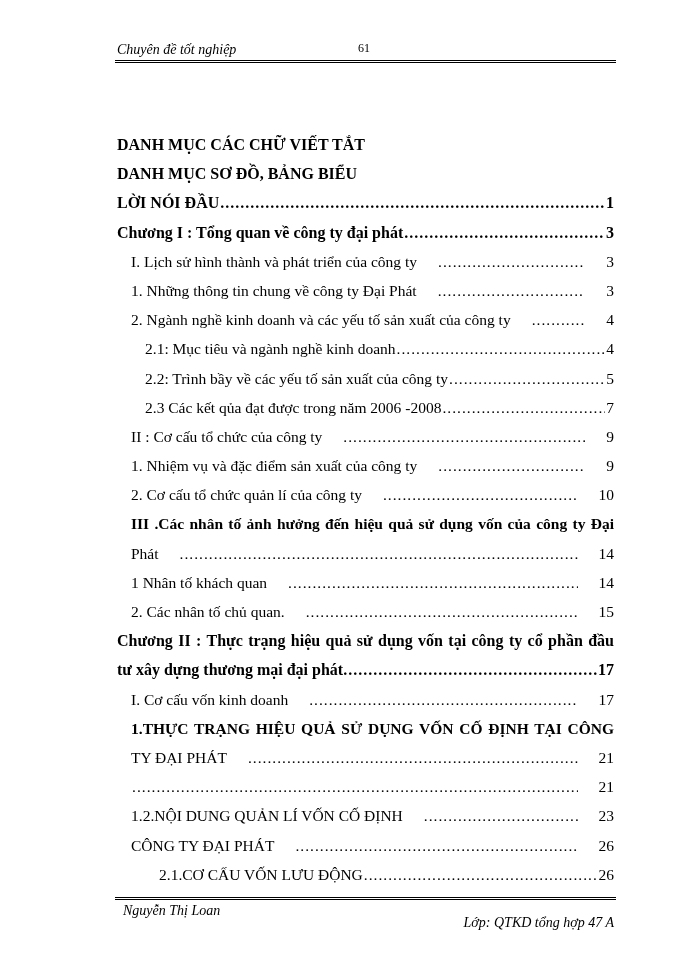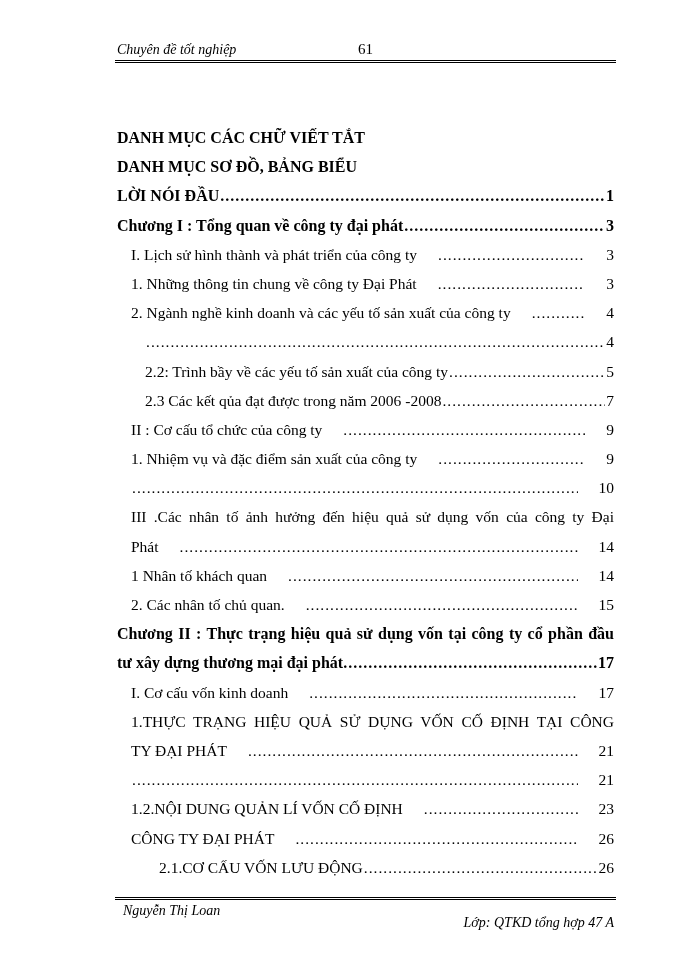--- a/index.html
+++ b/index.html
@@ -1,30 +1,30 @@
 <!DOCTYPE html>
 <html><head>
 <meta charset="utf-8">
 <style>
   html, body { margin:0; padding:0; background:#ffffff; }
   body { width:700px; height:960px; position:relative; overflow:hidden;
          font-family:"Liberation Serif", "DejaVu Serif", serif; color:#000; }
   .page-header { position:absolute; left:115px; top:38px; width:501px; height:24px; }
   .page-header .title { position:absolute; left:2px; top:4px; font-style:italic; font-size:14px; }
-  .page-header .pnum { position:absolute; left:243px; top:3px; font-size:15px; }
+  .page-header .pnum { position:absolute; left:243px; top:3px; font-size:12px; }
   .rule-top { position:absolute; left:115px; top:60px; width:501px; height:0;
               border-top:1px solid #000; border-bottom:1px solid #000; padding-top:1px; }
-  .toc { position:absolute; left:117px; top:123px; width:497px; }
+  .toc { position:absolute; left:117px; top:130px; width:497px; }
   .line { display:flex; align-items:baseline; height:29.2px; line-height:29.2px; font-size:15.5px; white-space:nowrap; }
   .line.bold { font-weight:bold; font-size:16px; }
   .line .txt { flex:0 0 auto; }
   .line .dots { flex:1 1 auto; overflow:hidden; margin:0 1px; letter-spacing:1px; }
   .line .dots::before { content:"................................................................................................................................................................................................................................................"; }
   .line .pg { flex:0 0 auto; }
-  .line.justify .txt { flex:1 1 auto; text-align:justify; text-align-last:justify; }
+  .line.justify .txt { flex:1 1 auto; text-align:justify; text-align-last:justify;font-weight:bold; }
   .line.i1 { padding-left:14px;gap:20px; }
   .line.i2 { padding-left:28px; }
   .line.i3 { padding-left:42px;text-align:center; }
   .rule-bot { position:absolute; left:115px; top:897px; width:501px; height:0;
               border-top:1px solid #000; border-bottom:1px solid #000; padding-top:1px; }
   .footer { position:absolute; left:115px; top:903px; width:501px; height:22px; font-style:italic; font-size:14px; }
   .footer .author { position:absolute; left:8px; top:0; }
   .footer .cls { position:absolute; right:2px; top:12px; }
 </style>
 </head>
@@ -62,20 +62,21 @@
     <span class="txt">1. Những thông tin  chung về công ty Đại Phát </span>
     <span class="dots"></span>
     <span class="pg">3</span>
   </div>
   <div class="line i1">
     <span class="txt">2. Ngành nghề kinh  doanh và các yếu tố sản xuất của công ty </span>
     <span class="dots"></span>
     <span class="pg">4</span>
   </div>
   <div class="line i2">
+    <span class="txt">2.1: Mục tiêu  và ngành nghề kinh doanh</span>
     <span class="dots"></span>
     <span class="pg">4</span>
   </div>
   <div class="line i2">
     <span class="txt">2.2:  Trình bầy về các yếu tố sản xuất  của công ty </span>
     <span class="dots"></span>
     <span class="pg">5</span>
   </div>
   <div class="line i2">
     <span class="txt">2.3 Các kết qủa đạt được trong năm 2006  -2008 </span>
@@ -86,20 +87,21 @@
     <span class="txt">II : Cơ cấu tổ chức của công ty</span>
     <span class="dots"></span>
     <span class="pg">9</span>
   </div>
   <div class="line i1">
     <span class="txt">1. Nhiệm  vụ và đặc điểm sản xuất  của công ty </span>
     <span class="dots"></span>
     <span class="pg">9</span>
   </div>
   <div class="line i1">
+    <span class="txt">2. Cơ cấu tổ chức quản lí của công ty</span>
     <span class="dots"></span>
     <span class="pg">10</span>
   </div>
   <div class="line i1 justify">
     <span class="txt">III .Các nhân  tố ảnh  hưởng  đến hiệu  quả sử dụng vốn của công ty  Đại</span>
   </div>
   <div class="line i1">
     <span class="txt">Phát</span>
     <span class="dots"></span>
     <span class="pg">14</span>

